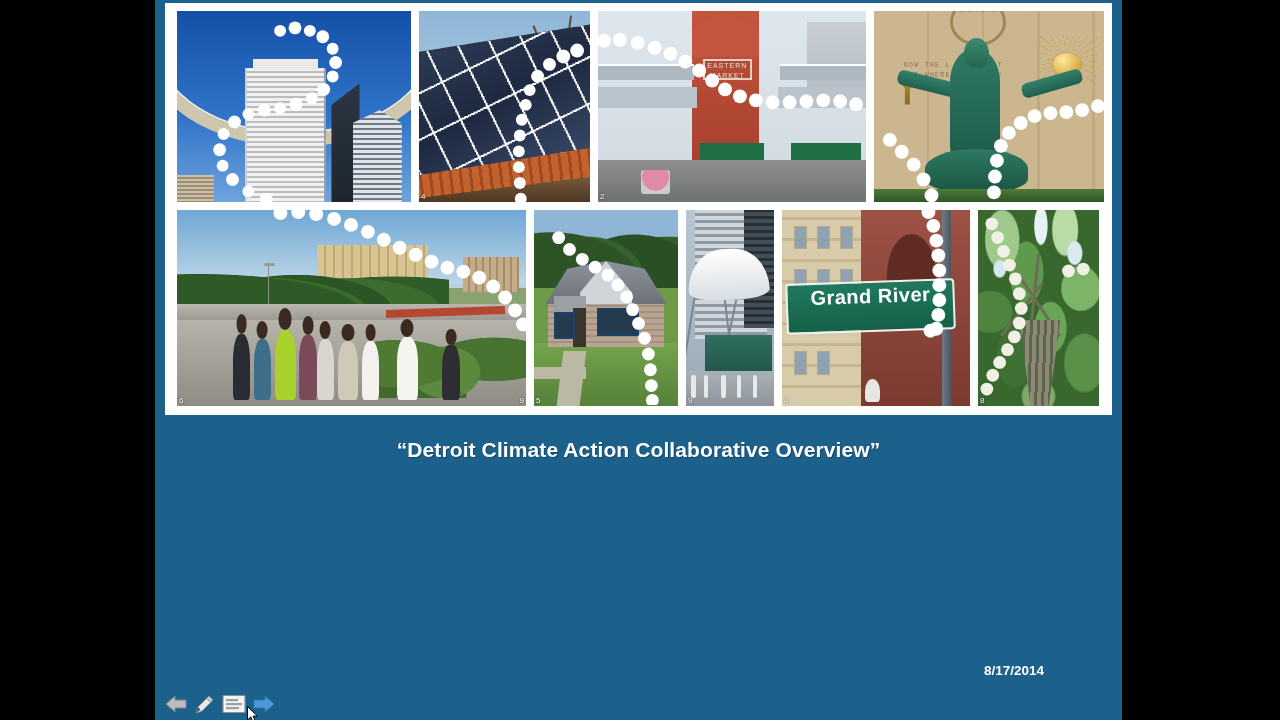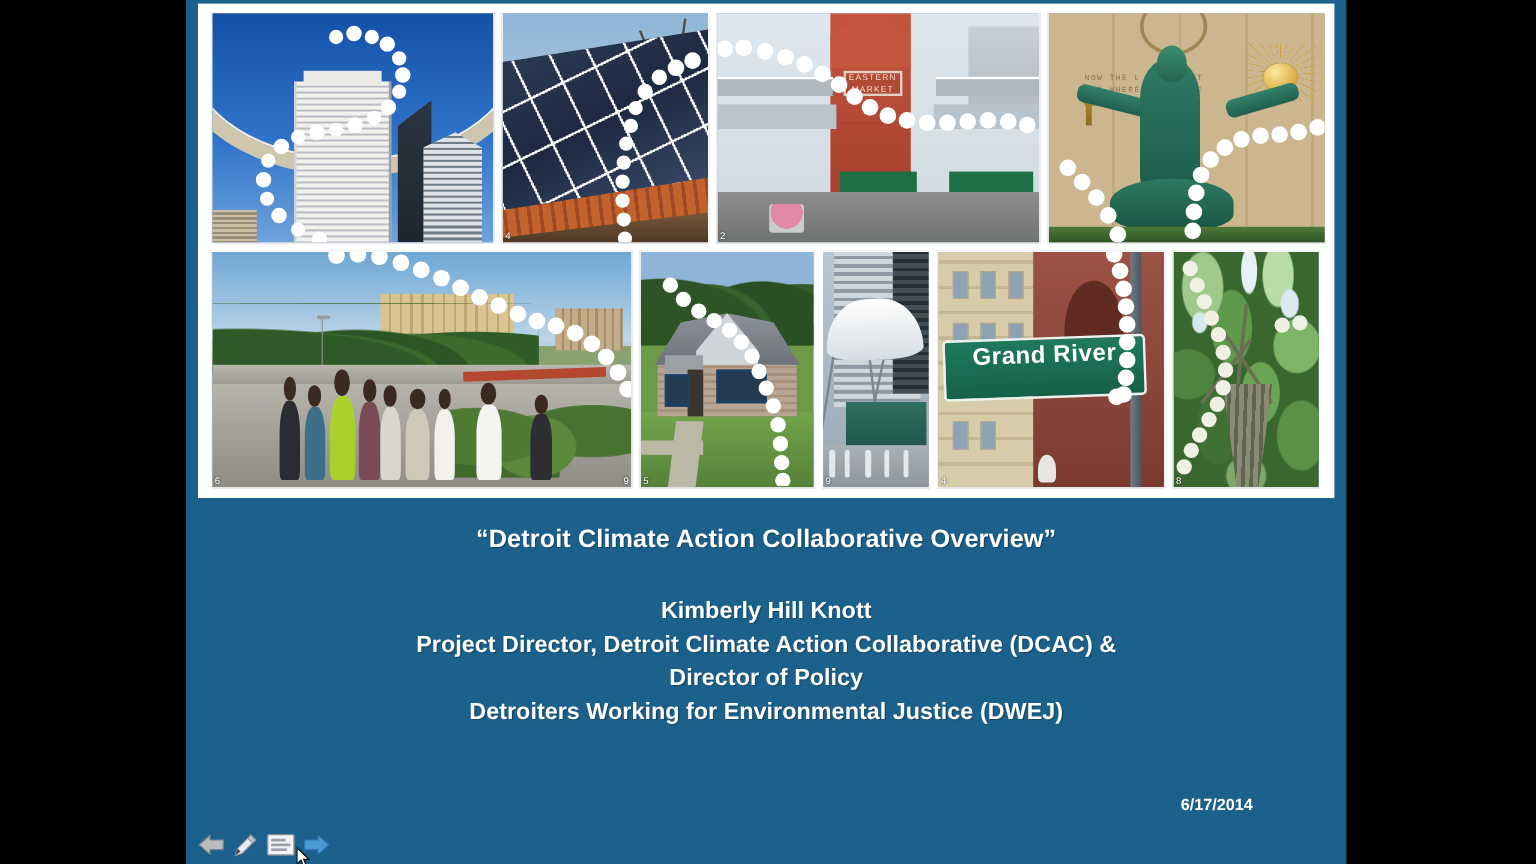--- a/index.html
+++ b/index.html
@@ -808,29 +808,23 @@
                 <circle cx="107" cy="60" r="6.5"></circle>
             </g>
           </svg>
           <span class="num">8</span>
         </div>
       </div>
     </div>
 
     <div id="text-area">
       <div id="slide-title">“Detroit Climate Action Collaborative Overview”</div>
-      <div id="presenter-block">
-        <div>Kimberly Hill Knott</div>
-        <div>Project Director, Detroit Climate Action Collaborative (DCAC) &amp;</div>
-        <div>Director of Policy</div>
-        <div>Detroiters Working for Environmental Justice (DWEJ)</div>
-      </div>
     </div>
 
-    <div id="slide-date">6/17/2014</div>
+    <div id="slide-date">8/17/2014</div>
 
     <div id="toolbar">
 
       <div class="tb-btn">
         <svg width="22" height="18" viewBox="0 0 22 18">
           <path d="M10 1 L10 5 L21 5 L21 13 L10 13 L10 17 L1 9 Z" fill="#b9bdc1" stroke="#7d8286" stroke-width="1" stroke-linejoin="round"></path>
         </svg>
       </div>
 
       <div class="tb-btn">

